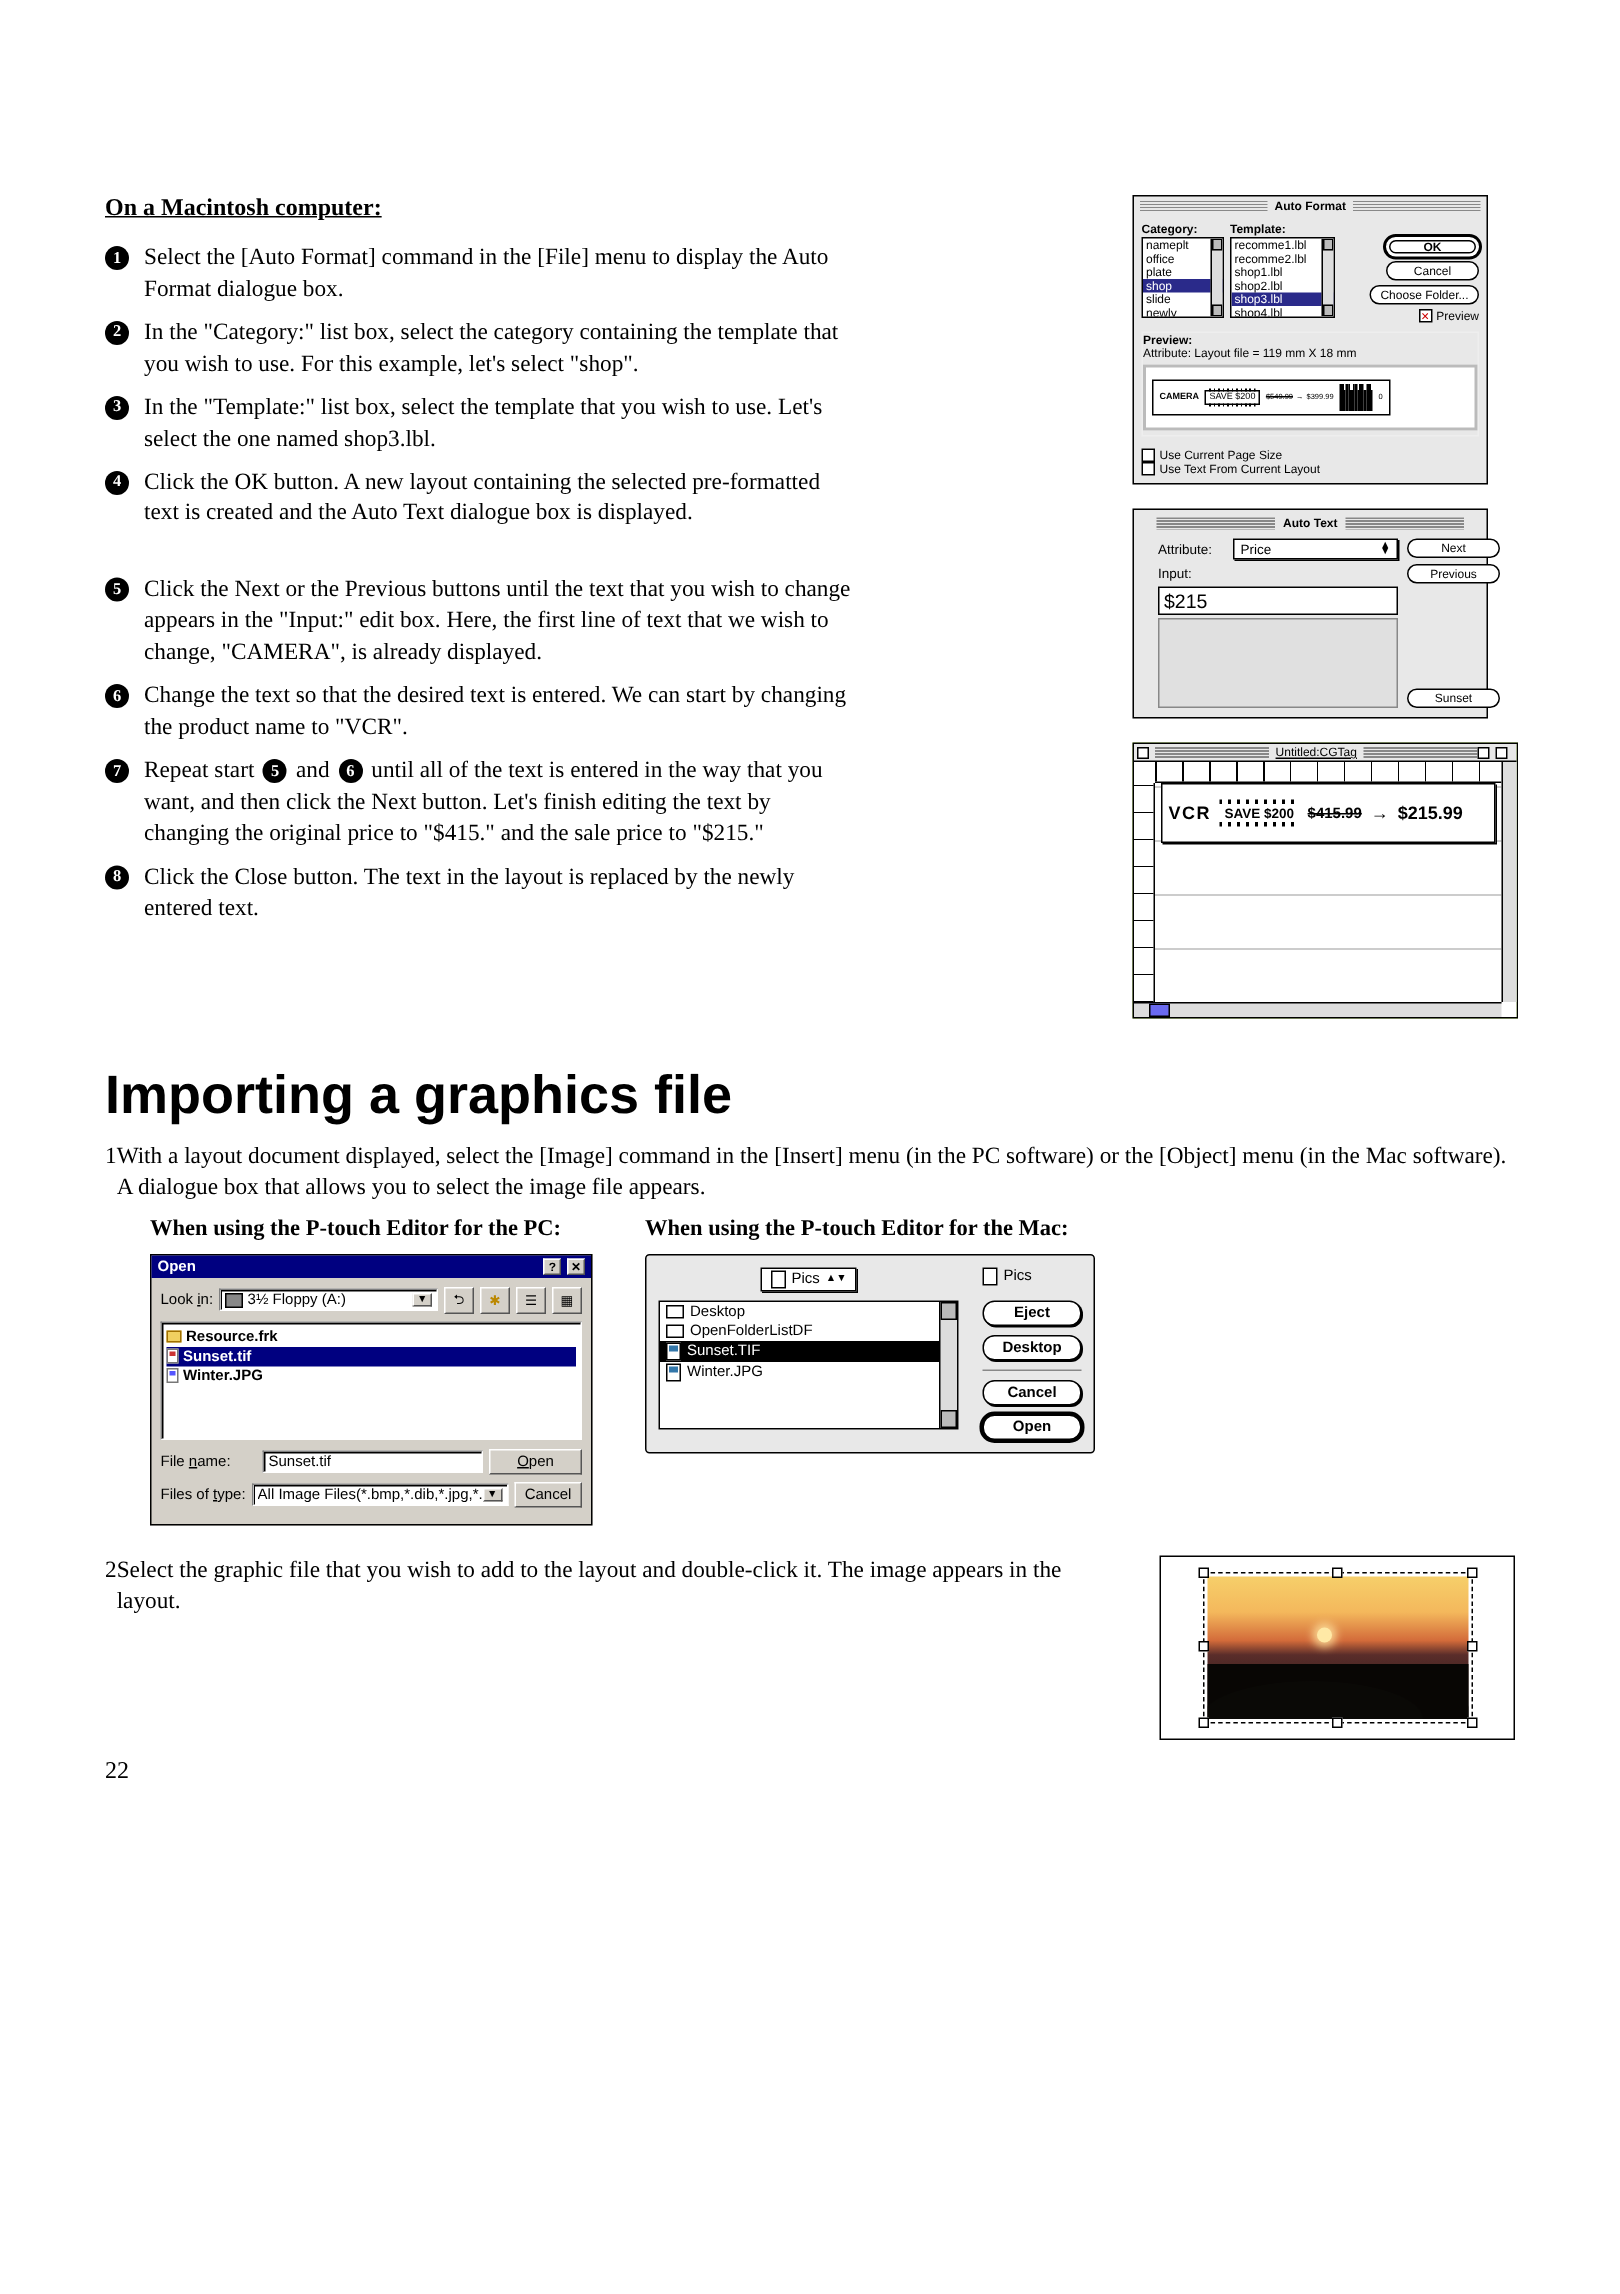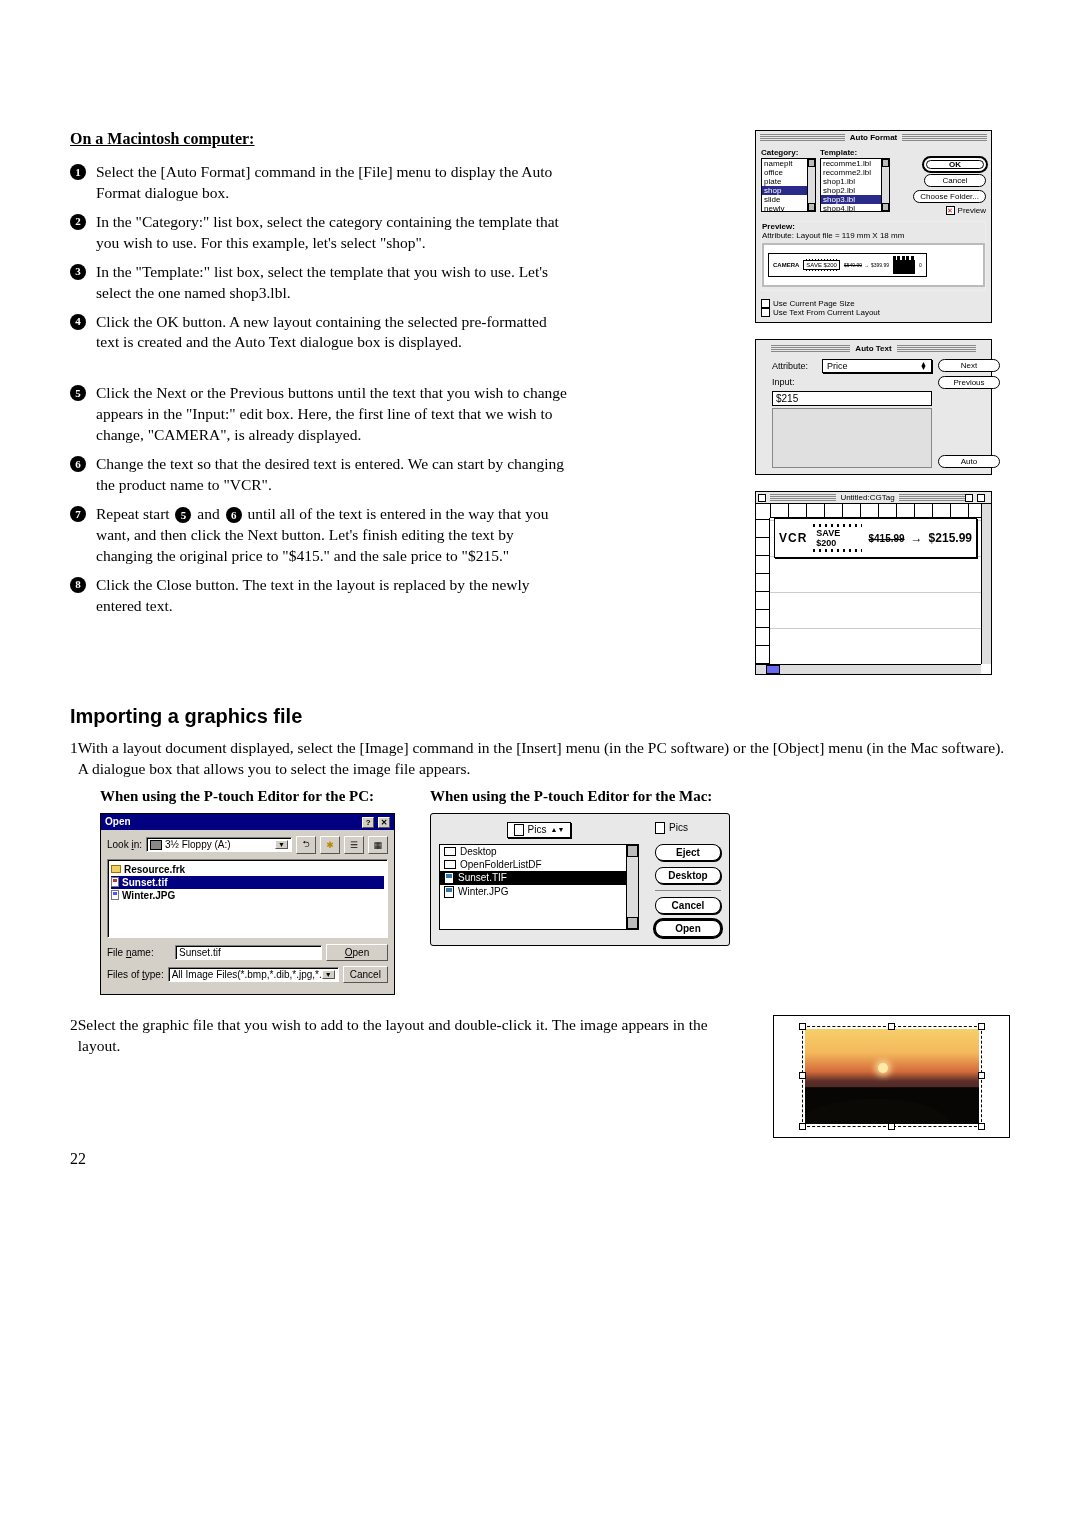--- a/index.html
+++ b/index.html
@@ -49,21 +49,21 @@
     font-size: 11px;
     font-weight: bold;
     flex-shrink: 0;
     margin-right: 10px;
     margin-top: 2px;
   }
   .inline-bullet { margin: 0 2px; vertical-align: middle; }
   .h2 {
     font-family: Arial, Helvetica, sans-serif;
     font-weight: bold;
-    font-size: 20px;
+    font-size: 36px;
     margin: 30px 0 10px 0;
   }
   .body-text {
     font-size: 15.5px;
     line-height: 1.35;
     margin-bottom: 14px;
   }
   .full-step {
     display: flex;
     margin-bottom: 8px;
@@ -250,44 +250,45 @@
     display: flex;
     flex-direction: column;
     line-height: 4px;
     font-size: 7px;
   }
   .at-input {
     background: #fff;
     border: 1px solid #000;
     width: 160px;
     padding: 1px 3px;
-    font-size: 10px;
+    font-size: 13px;
   }
   .at-body {
     border: 1px solid #888;
     background: #e0e0e0;
     height: 60px;
     margin-top: 2px;
   }
   .at-btns {
     display: flex;
     flex-direction: column;
     gap: 4px;
     margin-left: auto;
   }
   .at-top { display:flex; gap:6px; }
   .at-left { flex:1; }
 
   
   .result-win {
-    width: 237px;
+    width: 257px;
     border: 1px solid #000;
     background: #bef264;
     font-family: Geneva, Arial, sans-serif;
     font-size: 8px;
+    text-decoration: underline;
   }
   .result-title {
     display: flex;
     align-items: center;
     border-bottom: 1px solid #000;
     padding: 1px 2px;
     background: #e8e8e8;
   }
   .corner-box { width:8px;height:8px;border:1px solid #000;background:#fff;margin-right:4px;}
   .result-body {
@@ -677,21 +678,21 @@
             <div class="at-row">
               <span class="field-label">Input:</span>
             </div>
             <div class="at-input">$215</div>
             <div class="at-body"></div>
           </div>
           <div class="at-btns">
             <div class="mac-btn">Next</div>
             <div class="mac-btn">Previous</div>
             <div style="flex:1;"></div>
-            <div class="mac-btn" style="margin-top:50px;">Auto</div>
+            <div class="mac-btn" style="margin-top:50px;">Sunset</div>
           </div>
         </div>
       </div>
 
       <div class="result-win">
         <div class="result-title">
           <span class="corner-box"></span>
           <div class="title-stripes" style="flex:1;"></div>
           <span style="padding:0 4px;">Untitled:CGTag</span>
           <div class="title-stripes" style="flex:1;"></div>

